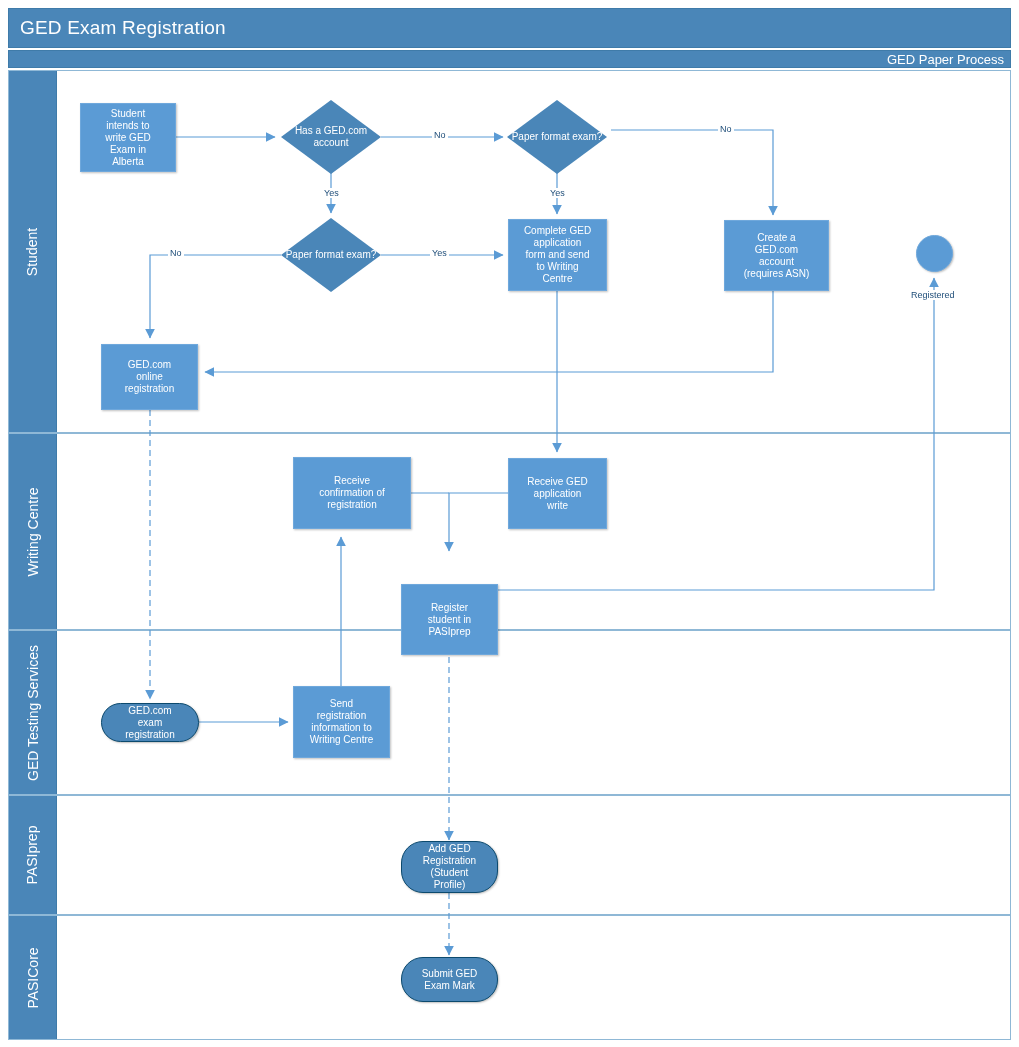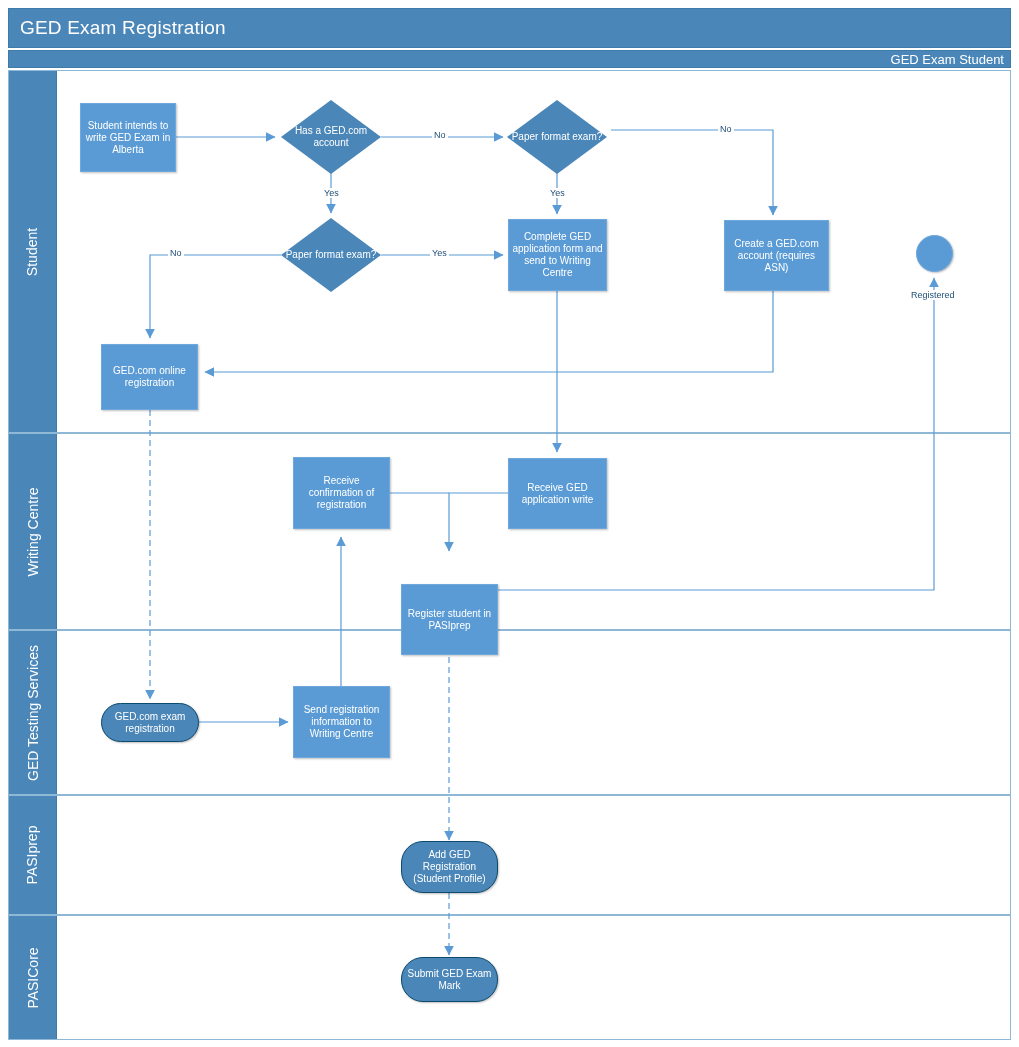--- a/index.html
+++ b/index.html
@@ -36,21 +36,21 @@
     transform:rotate(-90deg);transform-origin:center center;
   }
   .lane-body{position:absolute;left:48px;top:0;right:0;bottom:0;}
 
   
   #canvas{position:absolute;left:0;top:0;width:1019px;height:1047px;pointer-events:none;}
   #canvas > *{pointer-events:auto;}
 
   .shape{position:absolute;box-sizing:border-box;display:flex;align-items:center;
          justify-content:center;text-align:center;color:#ffffff;font-size:10px;
-         line-height:12px;padding:2px;}
+         line-height:12px;padding:14px;}
   .proc{background:#5B9BD5;border:1px solid #6FA8DC;
         box-shadow:1px 1px 2px rgba(0,0,0,.25);}
   .term{background:#4A86B8;border:1px solid #0c4a6e;border-radius:22px;
         box-shadow:1px 1px 2px rgba(0,0,0,.25);}
   .circ{background:#5B9BD5;border:1px solid #6FA8DC;border-radius:50%;
         box-shadow:1px 1px 2px rgba(0,0,0,.25);}
   .diamond{position:absolute;}
   .diamond .dia-bg{position:absolute;left:0;top:0;width:100%;height:100%;
         background:#4A86B8;clip-path:polygon(50% 0,100% 50%,50% 100%,0 50%);}
   .diamond .dia-txt{position:absolute;left:0;top:0;width:100%;height:100%;
@@ -65,21 +65,21 @@
 </head>
 <body>
 
 <div id="page">
 
   <div class="title-bar">
     <div class="title-text">GED Exam Registration</div>
   </div>
 
   <div class="phase-bar">
-    <div class="phase-text">GED Exam Student</div>
+    <div class="phase-text">GED Paper Process</div>
   </div>
 
   <div class="lanes">
 
     <div class="lane" style="top:0px;height:363px;">
       <div class="lane-header">
         <span>Student</span>
       </div>
       <div class="lane-body"></div>
     </div>
@@ -178,21 +178,21 @@
     </div>
 
     <div class="shape proc" style="left:508px;top:219px;width:99px;height:72px;">Complete GED application form and send to Writing Centre</div>
 
     <div class="shape proc" style="left:724px;top:220px;width:105px;height:71px;">Create a GED.com account (requires ASN)</div>
 
     <div class="shape proc" style="left:101px;top:344px;width:97px;height:66px;text-align:center;">GED.com online registration</div>
 
     <div class="shape circ" style="left:916px;top:235px;width:37px;height:37px;"></div>
 
-    <div class="shape proc" style="left:293px;top:457px;width:97px;height:72px;">Receive confirmation of registration</div>
+    <div class="shape proc" style="left:293px;top:457px;width:118px;height:72px;">Receive confirmation of registration</div>
 
     <div class="shape proc" style="left:508px;top:458px;width:99px;height:71px;">Receive GED application write</div>
 
     <div class="shape proc" style="left:401px;top:584px;width:97px;height:71px;">Register student in PASIprep</div>
 
     <div class="shape term" style="left:101px;top:703px;width:98px;height:39px;">GED.com exam registration</div>
 
     <div class="shape proc" style="left:293px;top:686px;width:97px;height:72px;">Send registration information to Writing Centre</div>
 
     <div class="shape term" style="left:401px;top:841px;width:97px;height:52px;">Add GED Registration (Student Profile)</div>

